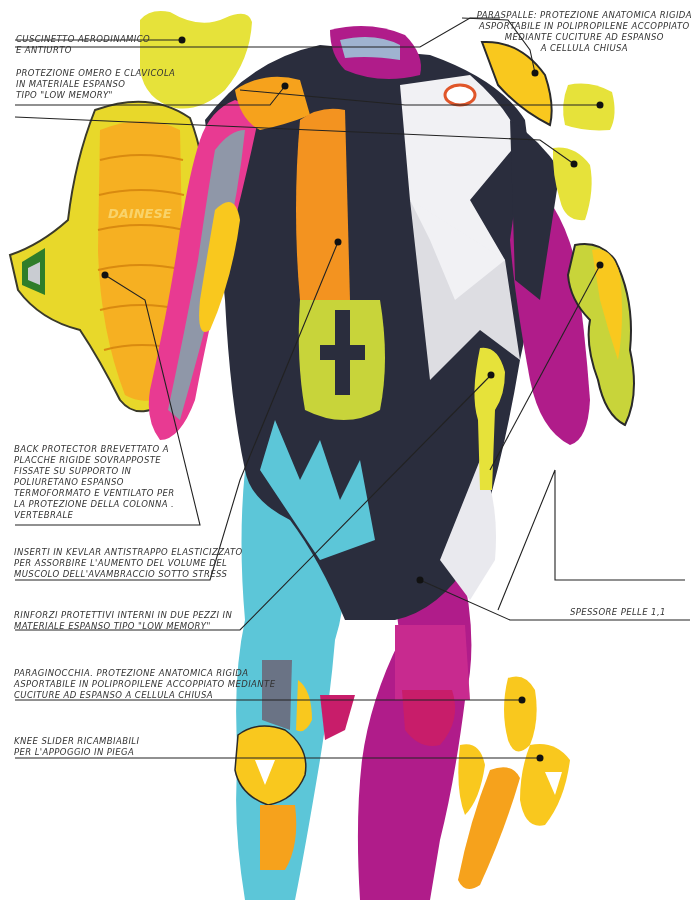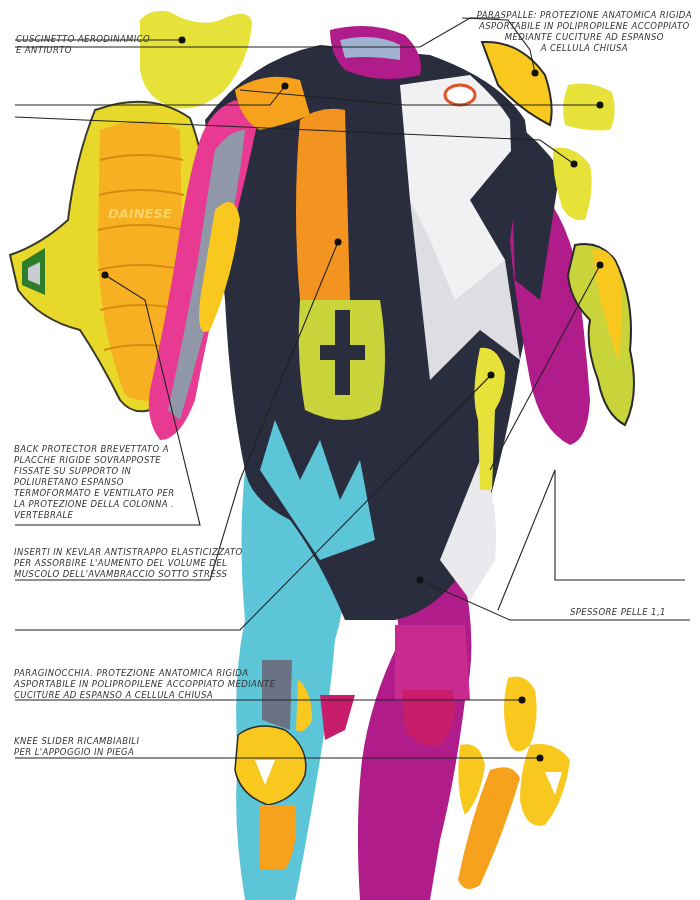--- a/index.html
+++ b/index.html
@@ -112,30 +112,35 @@
         <circle cx="491" cy="375" r="3.5"></circle>
     <circle cx="600" cy="265" r="3.5"></circle>
         <circle cx="420" cy="580" r="3.5"></circle>
     <circle cx="522" cy="700" r="3.5"></circle>
         <circle cx="540" cy="758" r="3.5"></circle>
   </g>
 </svg>
 
 <div class="label" style="left:16px;top:14px;margin-top:20px;">CUSCINETTO AERODINAMICO
 E ANTIURTO</div>
+<div class="label" style="left:16px;top:68px;">PROTEZIONE OMERO E CLAVICOLA
+IN MATERIALE ESPANSO
+TIPO "LOW MEMORY"</div>
 <div class="label" style="left:14px;top:547px;">INSERTI IN KEVLAR ANTISTRAPPO ELASTICIZZATO
 PER ASSORBIRE L'AUMENTO DEL VOLUME DEL
 MUSCOLO DELL'AVAMBRACCIO SOTTO STRESS</div>
 <div class="label" style="left:14px;top:444px;">BACK PROTECTOR BREVETTATO A
 PLACCHE RIGIDE SOVRAPPOSTE
 FISSATE SU SUPPORTO IN
 POLIURETANO ESPANSO
 TERMOFORMATO E VENTILATO PER
 LA PROTEZIONE DELLA COLONNA .
 VERTEBRALE</div>
+<div class="label" style="left:14px;top:610px;">RINFORZI PROTETTIVI INTERNI IN DUE PEZZI IN
+MATERIALE ESPANSO TIPO "LOW MEMORY"</div>
 <div class="label" style="left:14px;top:668px;">PARAGINOCCHIA. PROTEZIONE ANATOMICA RIGIDA
 ASPORTABILE IN POLIPROPILENE ACCOPPIATO MEDIANTE
 CUCITURE AD ESPANSO A CELLULA CHIUSA</div>
 <div class="label" style="left:14px;top:736px;">KNEE SLIDER RICAMBIABILI
 PER L'APPOGGIO IN PIEGA</div>
 <div class="label right" style="right:8px;top:10px;">PARASPALLE: PROTEZIONE ANATOMICA RIGIDA
 ASPORTABILE IN POLIPROPILENE ACCOPPIATO
 MEDIANTE CUCITURE AD ESPANSO
 A CELLULA CHIUSA</div>
 <div class="label" style="left:570px;top:607px;">SPESSORE PELLE 1,1</div>

